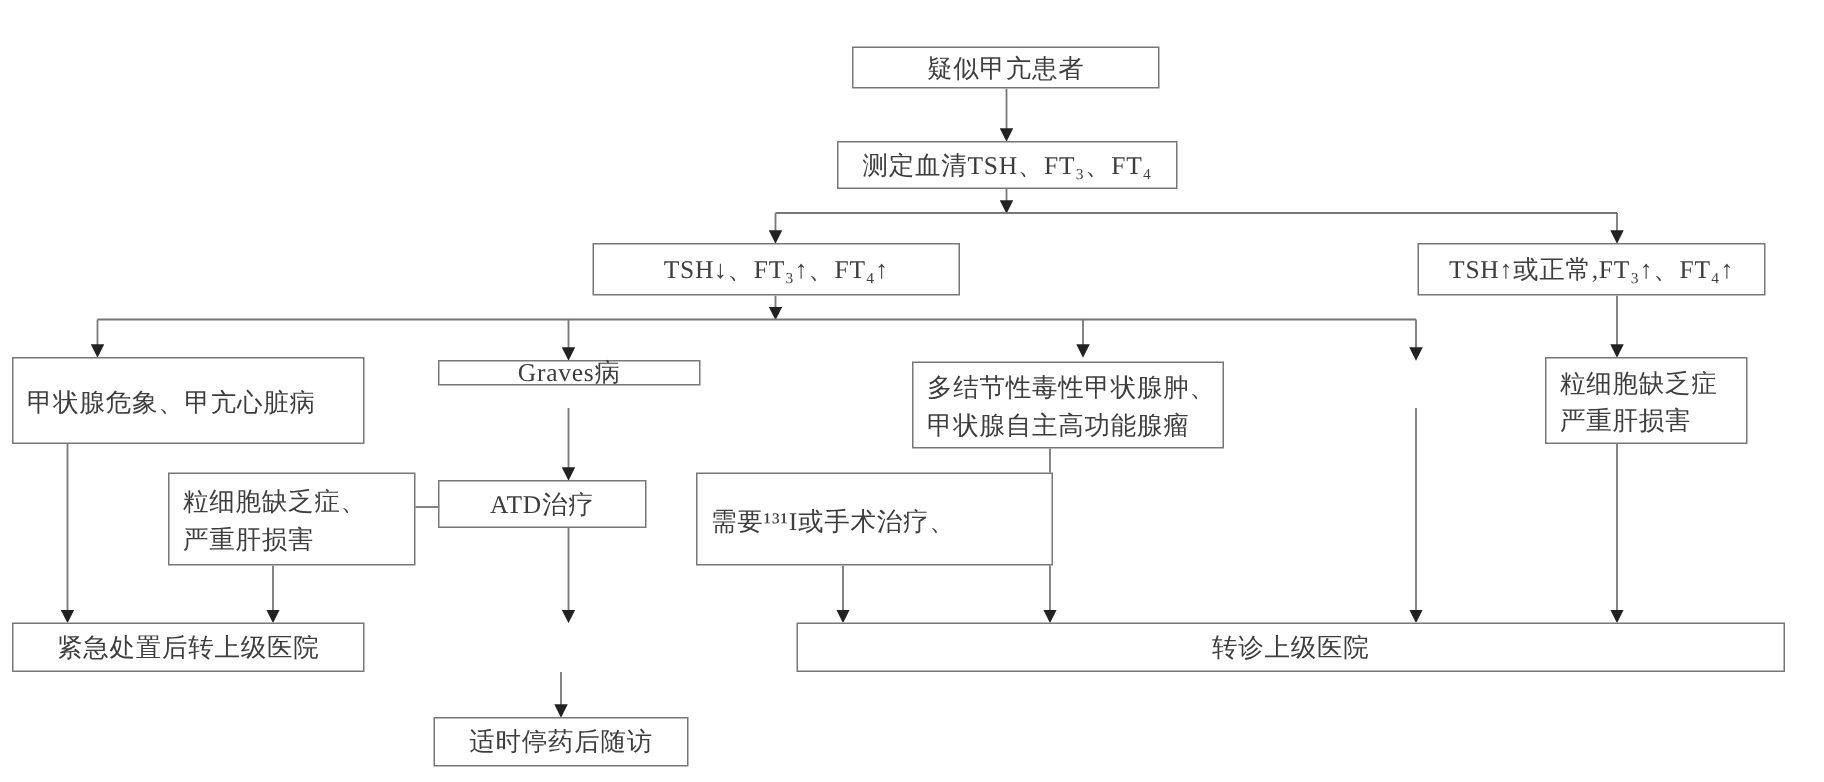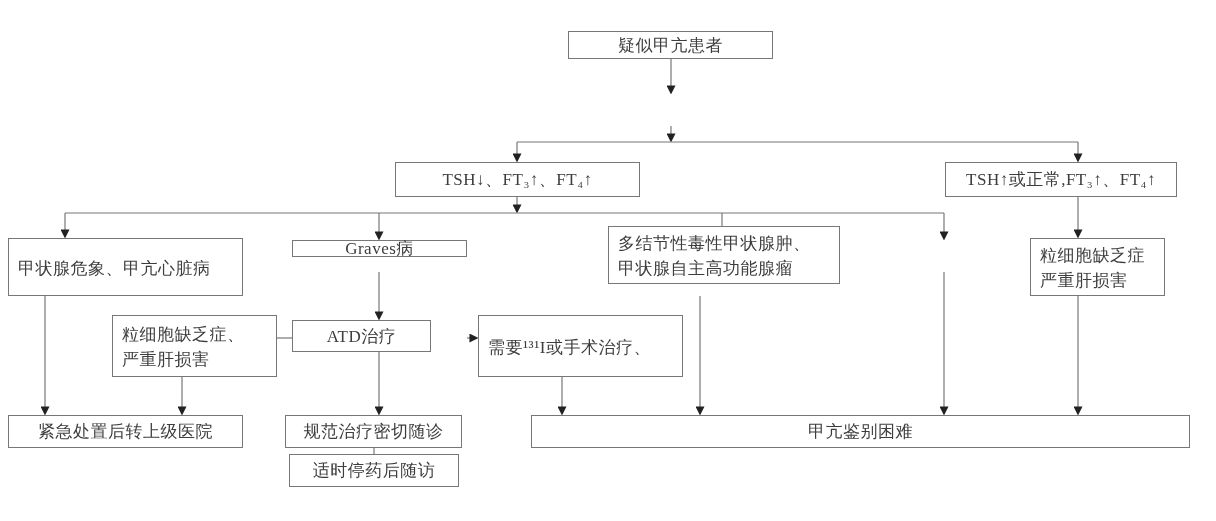--- a/index.html
+++ b/index.html
@@ -73,70 +73,70 @@
       <line x1="1078" y1="296" x2="1078" y2="407" marker-end="url(#ah)"></line>
 
       <line x1="374" y1="448" x2="374" y2="470" marker-end="url(#ah)"></line>
     </g>
   </svg>
 
   <div class="node single" style="left:568px;top:31px;width:205px;height:28px">
     <span class="ln">疑似甲亢患者</span>
   </div>
 
+  <div class="node single" style="left:558px;top:94px;width:227px;height:32px">
+    <span class="ln">测定血清TSH、FT₃、FT₄</span>
+  </div>
 
   <div class="node single" style="left:395px;top:162px;width:245px;height:35px">
     <span class="ln">TSH↓、FT₃↑、FT₄↑</span>
   </div>
 
   <div class="node single" style="left:945px;top:162px;width:232px;height:35px">
     <span class="ln">TSH↑或正常,FT₃↑、FT₄↑</span>
   </div>
 
   <div class="node multi" style="left:8px;top:238px;width:235px;height:58px">
     <span class="ln">甲状腺危象、甲亢心脏病</span>
   </div>
 
   <div class="node single" style="left:292px;top:240px;width:175px;height:17px">
     <span class="ln">Graves病</span>
   </div>
 
-  <div class="node multi" style="left:608px;top:226px;width:232px;height:58px">
+  <div class="node multi" style="left:608px;top:241px;width:208px;height:58px">
     <span class="ln">多结节性毒性甲状腺肿、</span>
     <span class="ln">甲状腺自主高功能腺瘤</span>
   </div>
 
 
   <div class="node multi" style="left:1030px;top:238px;width:135px;height:58px">
     <span class="ln">粒细胞缺乏症</span>
     <span class="ln">严重肝损害</span>
   </div>
 
   <div class="node multi" style="left:112px;top:315px;width:165px;height:62px">
     <span class="ln">粒细胞缺乏症、</span>
     <span class="ln">严重肝损害</span>
   </div>
 
   <div class="node single" style="left:292px;top:320px;width:139px;height:32px">
     <span class="ln">ATD治疗</span>
   </div>
 
-  <div class="node multi" style="left:478px;top:315px;width:205px;height:62px">
+  <div class="node multi" style="left:464px;top:315px;width:238px;height:62px">
     <span class="ln">需要¹³¹I或手术治疗、</span>
   </div>
 
   <div class="node single" style="left:8px;top:415px;width:235px;height:33px">
     <span class="ln">紧急处置后转上级医院</span>
   </div>
 
-  <div class="node single" style="left:285px;top:415px;width:177px;height:33px">
-    <span class="ln">规范治疗密切随诊</span>
+
+  <div class="node single" style="left:531px;top:415px;width:659px;height:33px">
+    <span class="ln">转诊上级医院</span>
   </div>
 
-  <div class="node single" style="left:531px;top:415px;width:659px;height:33px">
-    <span class="ln">甲亢鉴别困难</span>
-  </div>
-
-  <div class="node single" style="left:289px;top:454px;width:170px;height:33px">
+  <div class="node single" style="left:289px;top:478px;width:170px;height:33px">
     <span class="ln">适时停药后随访</span>
   </div>
 
 </div>
 
 </body></html>

